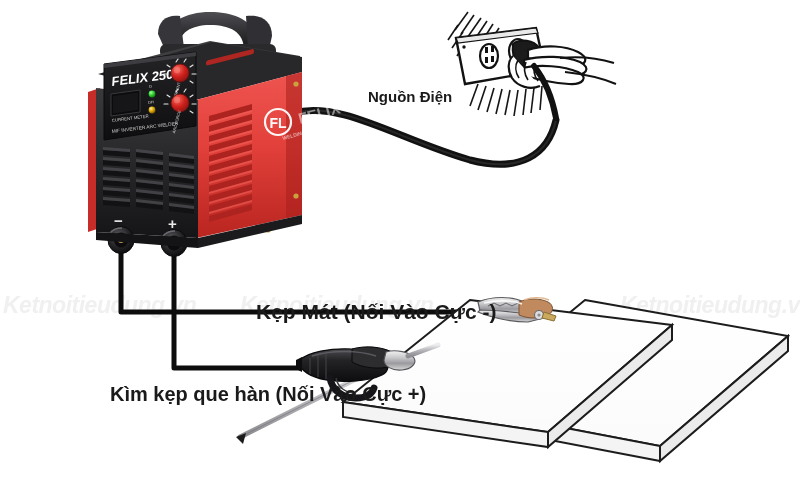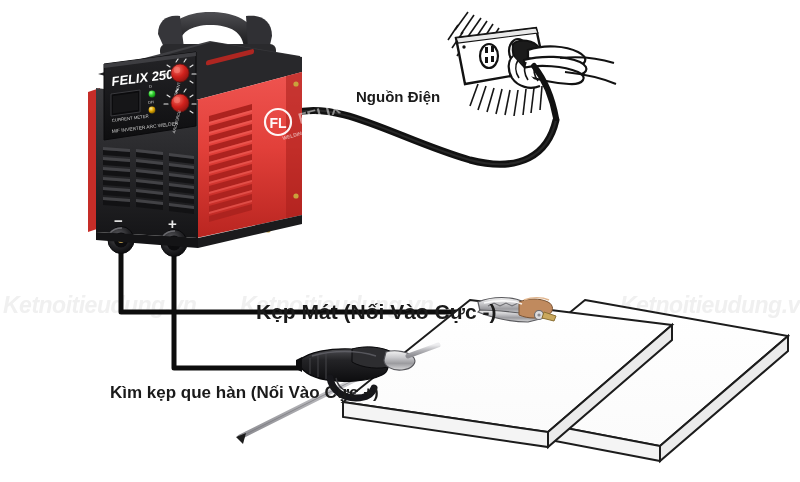--- a/index.html
+++ b/index.html
@@ -7,23 +7,23 @@
   body{
     font-family:"Liberation Sans", sans-serif;
     width:800px;height:482px;overflow:hidden;position:relative;
   }
   #stage{position:relative;width:800px;height:482px;background:#ffffff;}
   .abs{position:absolute;}
   .lbl{
     position:absolute;color:#1a1a1a;font-weight:600;white-space:nowrap;
     font-family:"Liberation Sans", sans-serif;
   }
-  #lbl-power{left:356px;top:88px;font-size:15px;}
+  #lbl-power{left:368px;top:88px;font-size:15px;}
   #lbl-ground{left:256px;top:300px;font-size:21px;}
-  #lbl-holder{left:110px;top:383px;font-size:17px;}
+  #lbl-holder{left:110px;top:383px;font-size:20px;}
   .wm{
     position:absolute;color:#f0f0f0;font-weight:800;font-size:23px;
     letter-spacing:-0.5px;font-family:"Liberation Sans", sans-serif;
     user-select:none;white-space:nowrap;font-style:italic;
   }
   #wm-l{left:3px;top:292px;}
   #wm-c{left:240px;top:292px;}
   #wm-r{left:620px;top:292px;}
   svg{display:block;}
 </style>

